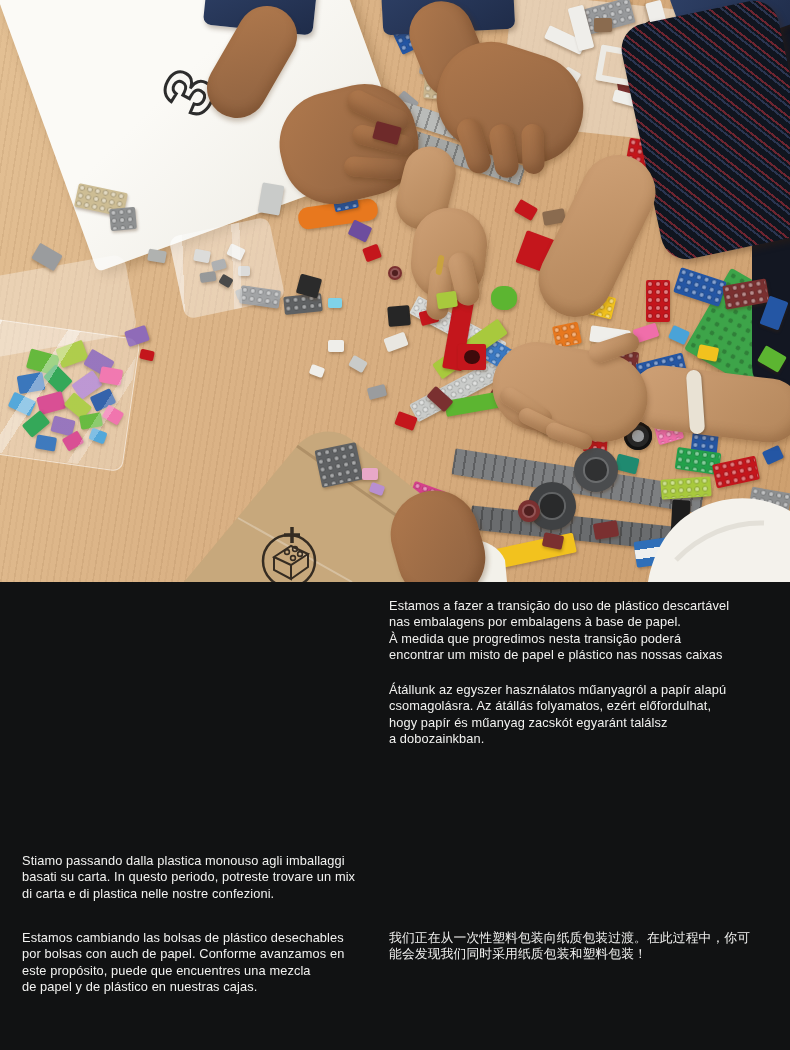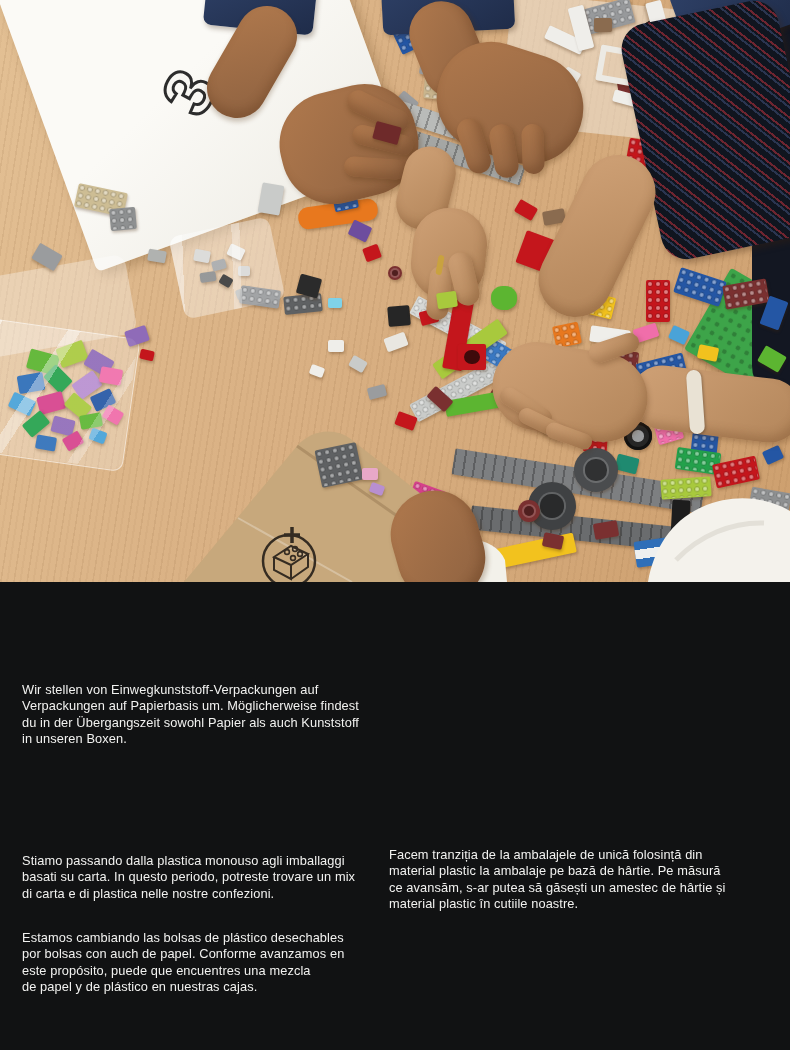--- a/index.html
+++ b/index.html
@@ -300,29 +300,31 @@
     <div id="top-bricks" class="z6" style="left:0;top:0;width:790px;height:582px;">
         <div class="bk b" style="left: 318px; top: 446px; width: 42px; height: 38px; transform: rotate(-12deg); background: rgb(95, 97, 99);"></div>
         <div class="bk p" style="left: 362px; top: 468px; width: 16px; height: 12px; transform: rotate(0deg); background: rgb(232, 168, 200);"></div>
         <div class="bk p" style="left: 370px; top: 484px; width: 14px; height: 10px; transform: rotate(20deg); background: rgb(184, 143, 208);"></div>
         <div class="bk p" style="left: 374px; top: 124px; width: 26px; height: 18px; transform: rotate(15deg); background: rgb(110, 42, 42);"></div>
         <div class="bk p" style="left: 437px; top: 292px; width: 20px; height: 16px; transform: rotate(-8deg); background: rgb(168, 201, 61);"></div>
       </div>
   </div>
 
   <div class="panel">
-    <div class="para lft" style="top:100px">Wir stellen von Einwegkunststoff-Verpackungen auf
-Verpackungen auf Papierbasis um. Möglicherweise findest
-du in der Übergangszeit sowohl Papier als auch Kunststoff
-in unseren Boxen.</div>
     <div class="para lft" style="top:271px">Stiamo passando dalla plastica monouso agli imballaggi
 basati su carta. In questo periodo, potreste trovare un mix
 di carta e di plastica nelle nostre confezioni.</div>
     <div class="para lft" style="top:348px">Estamos cambiando las bolsas de plástico desechables
 por bolsas con auch de papel. Conforme avanzamos en
 este propósito, puede que encuentres una mezcla
 de papel y de plástico en nuestras cajas.</div>
-    <div class="para rgt" style="top:265px">Facem tranziția de la ambalajele de unică folosință din
-material plastic la ambalaje pe bază de hârtie. Pe măsură
-ce avansăm, s-ar putea să găsești un amestec de hârtie și
-material plastic în cutiile noastre.</div>
+    <div class="para rgt" style="top:16px">Estamos a fazer a transição do uso de plástico descartável
+nas embalagens por embalagens à base de papel.
+À medida que progredimos nesta transição poderá
+encontrar um misto de papel e plástico nas nossas caixas</div>
+    <div class="para rgt" style="top:100px">Átállunk az egyszer használatos műanyagról a papír alapú
+csomagolásra. Az átállás folyamatos, ezért előfordulhat,
+hogy papír és műanyag zacskót egyaránt találsz
+a dobozainkban.</div>
+    <div class="para rgt" style="top:348px">我们正在从一次性塑料包装向纸质包装过渡。在此过程中，你可
+能会发现我们同时采用纸质包装和塑料包装！</div>
   </div>
 </div>
 
 </body></html>

